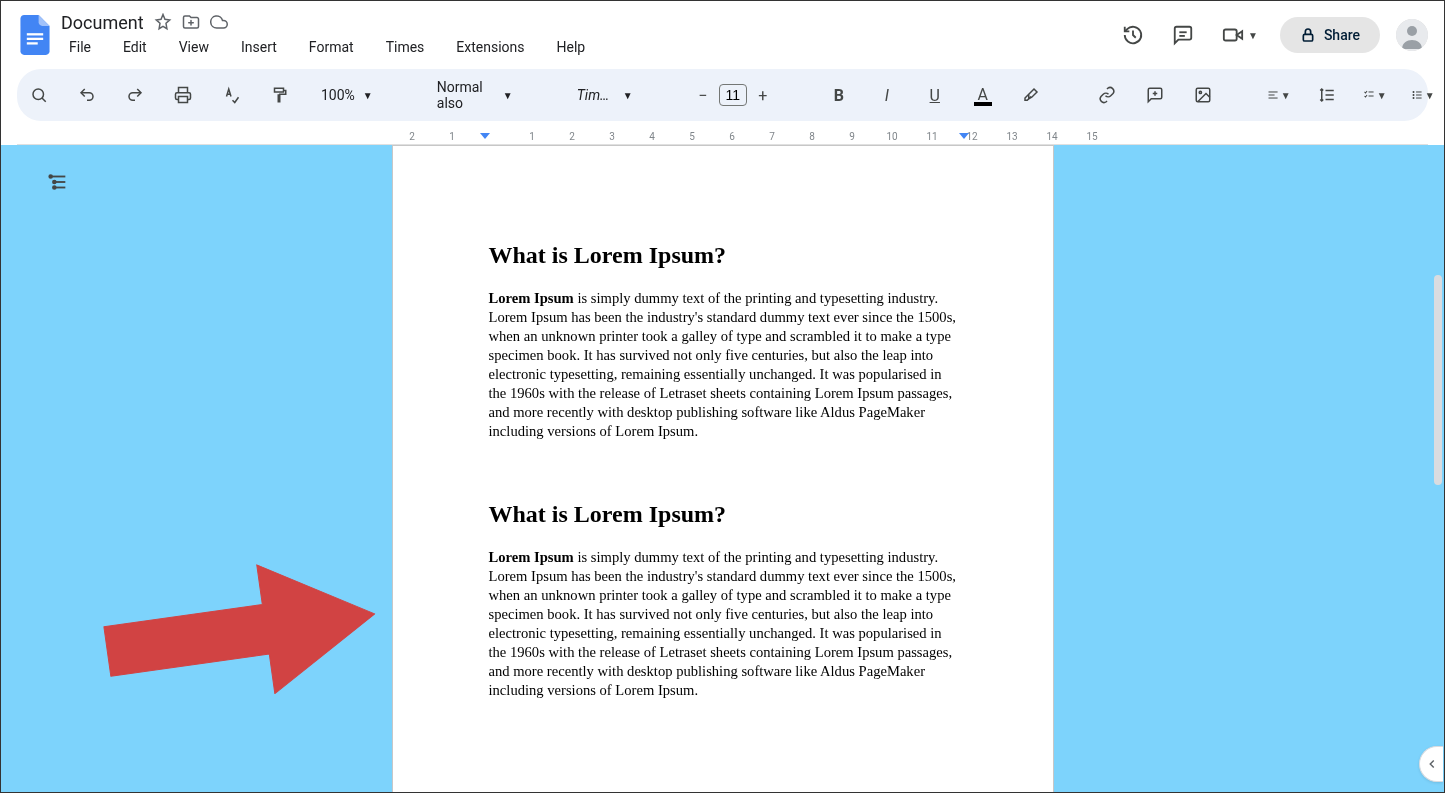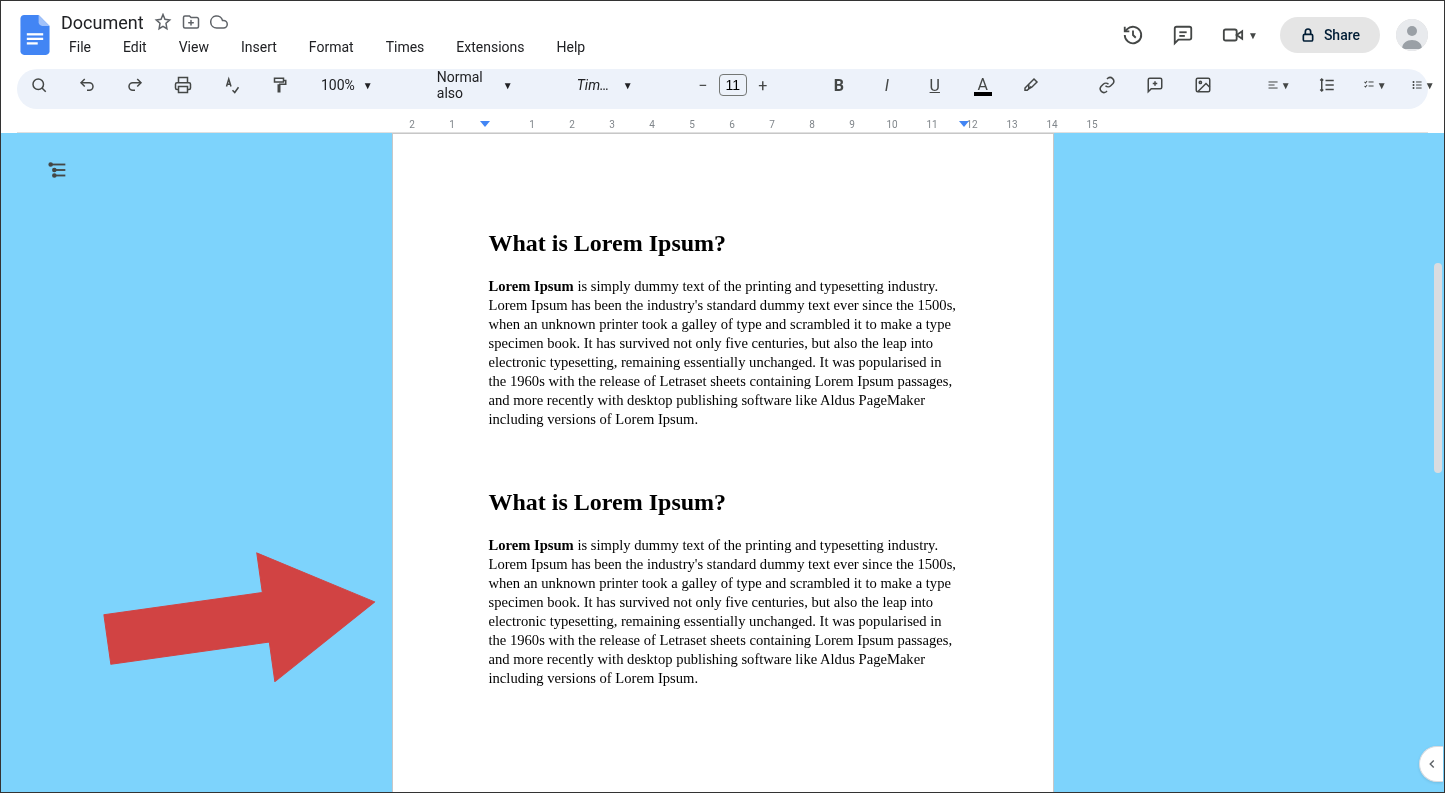--- a/index.html
+++ b/index.html
@@ -16,21 +16,21 @@
 .title-icon { color: #5f6368; cursor: pointer; display: flex; align-items: center; }
 .menu-bar { display: flex; gap: 16px; }
 .menu-item { padding: 4px 8px; font-size: 14px; color: #202124; cursor: pointer; border-radius: 4px; }
 .header-right { display: flex; align-items: center; gap: 16px; }
 .header-icon { color: #444746; cursor: pointer; display: flex; align-items: center; padding: 6px; border-radius: 50%; }
 .meet-btn { display: flex; align-items: center; gap: 2px; }
 .share-btn { display: flex; align-items: center; gap: 8px; background: #e5e5e5; color: #001d35; padding: 10px 20px; border-radius: 100px; font-size: 14px; font-weight: 500; cursor: pointer; }
 .avatar { width: 32px; height: 32px; border-radius: 50%; background: #ddd; overflow: hidden; display:flex; align-items:center; justify-content:center; }
 
 
-.toolbar { display: flex; align-items: flex-start; margin: 8px 16px; padding: 2px 8px; background: #edf2fa; border-radius: 24px; height: 40px; gap: 20px; }
+.toolbar { display: flex; align-items: center; margin: 8px 16px; padding: 2px 8px; background: #edf2fa; border-radius: 24px; height: 52px; gap: 20px; }
 .tool-btn { display: flex; align-items: center; justify-content: center; min-width: 28px; height: 28px; color: #444746; cursor: pointer; border-radius: 4px; padding: 0 2px; }
 .tool-sep { width: 1px; height: 20px; background: #c7c7c7; margin: 0 4px; }
 .tool-select { display: flex; align-items: center; gap: 6px; padding: 0 8px; font-size: 14px; color: #202124; cursor: pointer; height: 28px; border-radius: 4px; }
 .font-size-group { display: flex; align-items: center; gap: 2px; }
 .font-size-input { width: 28px; height: 22px; border: 1px solid #747775; border-radius: 4px; text-align: center; font-size: 14px; background: transparent; }
 .text-color { display: flex; flex-direction: column; align-items: center; }
 .color-bar { width: 18px; height: 4px; background: #000; margin-top: -2px; }
 .dropdown-arrow { font-size: 10px; margin-left: 2px; }
 .spacer { flex: 1; }
 .font-name { max-width: 60px; overflow: hidden; text-overflow: ellipsis; white-space: nowrap; font-style: italic; }

